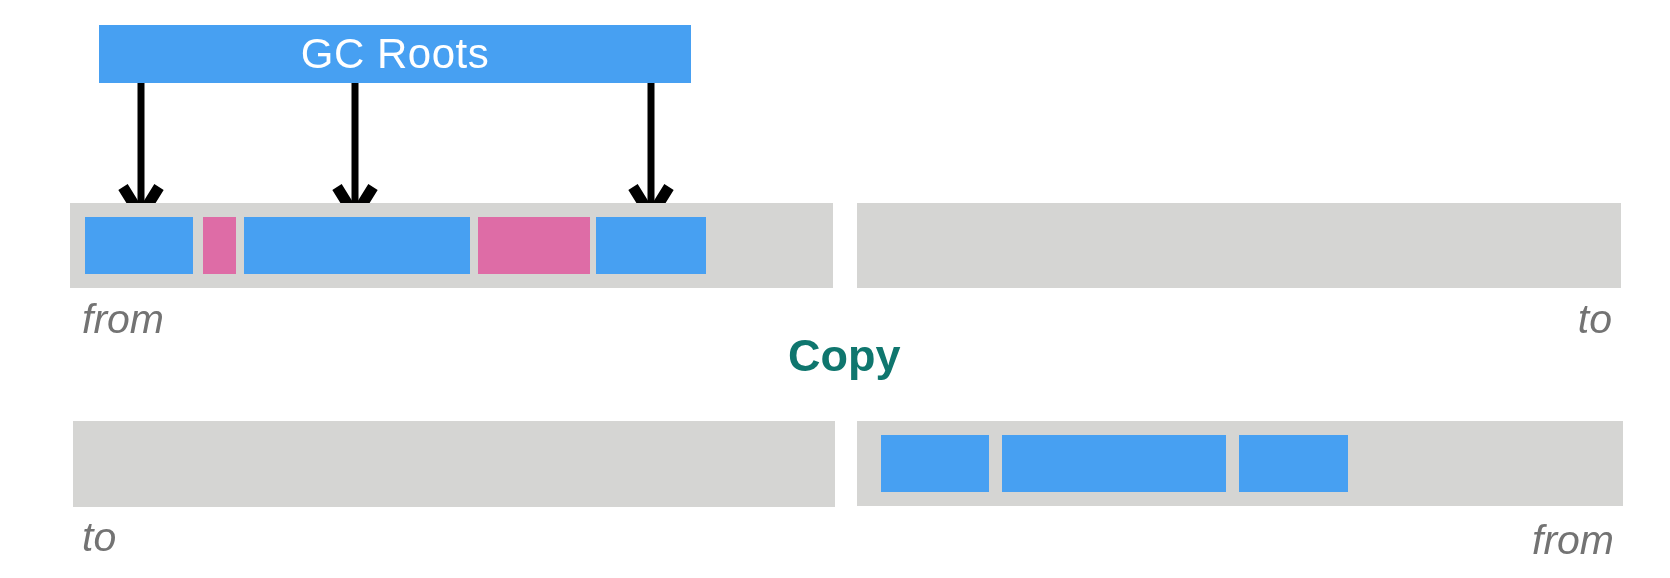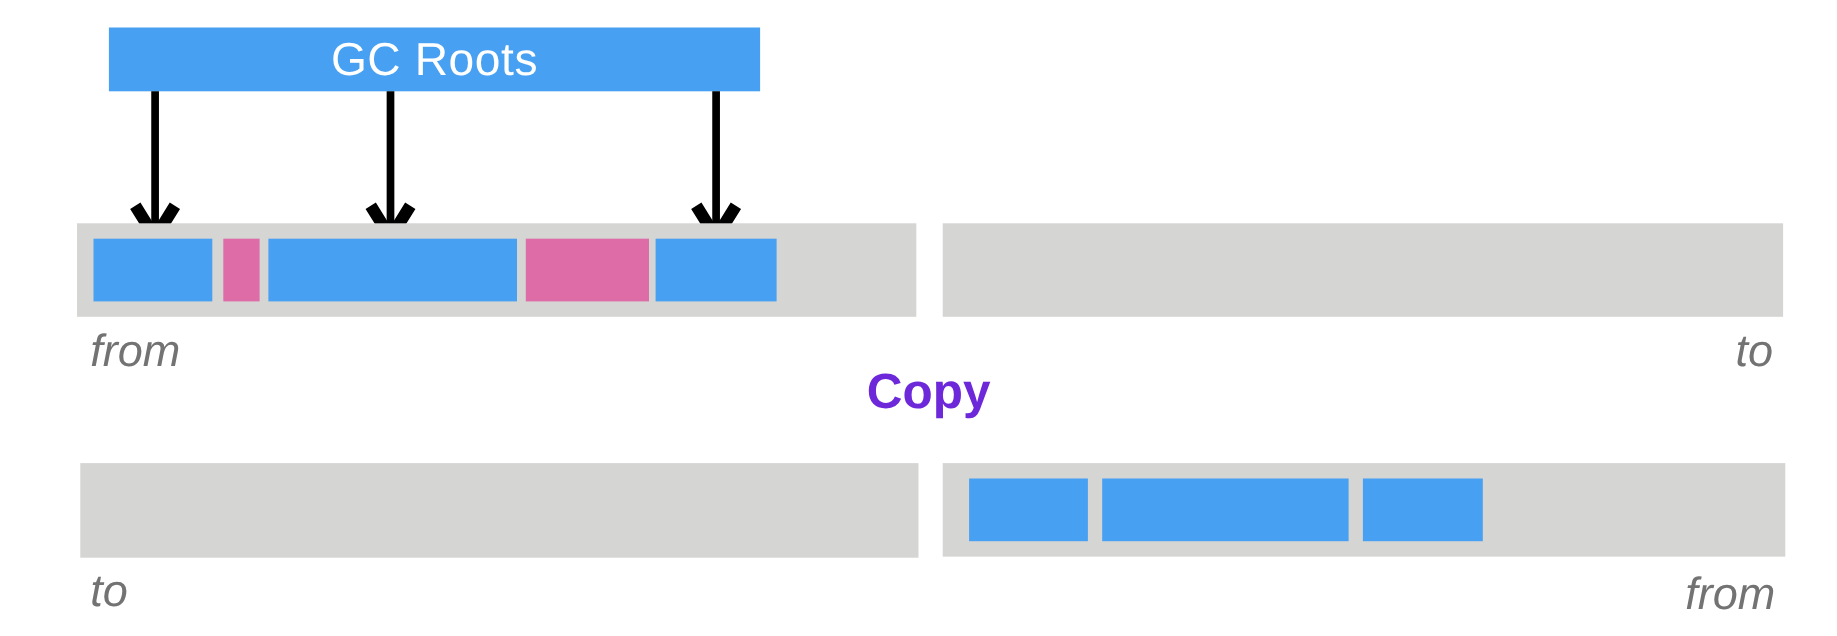--- a/index.html
+++ b/index.html
@@ -65,21 +65,21 @@
   #label-top-to      { right: 58px; top: 299px; }
   #label-bottom-to   { left: 82px;  top: 517px; }
   #label-bottom-from { right: 56px; top: 520px; }
   .copy-label {
     position: absolute;
     left: 788px;
     top: 333px;
     font-size: 45px;
     font-weight: bold;
     line-height: 1;
-    color: #6d28d9;
+    color: #0f766e;
   }
 </style>
 </head>
 <body>
 
 <div class="canvas">
 
   <div class="gc-roots">
     <span>GC Roots</span>
   </div>

